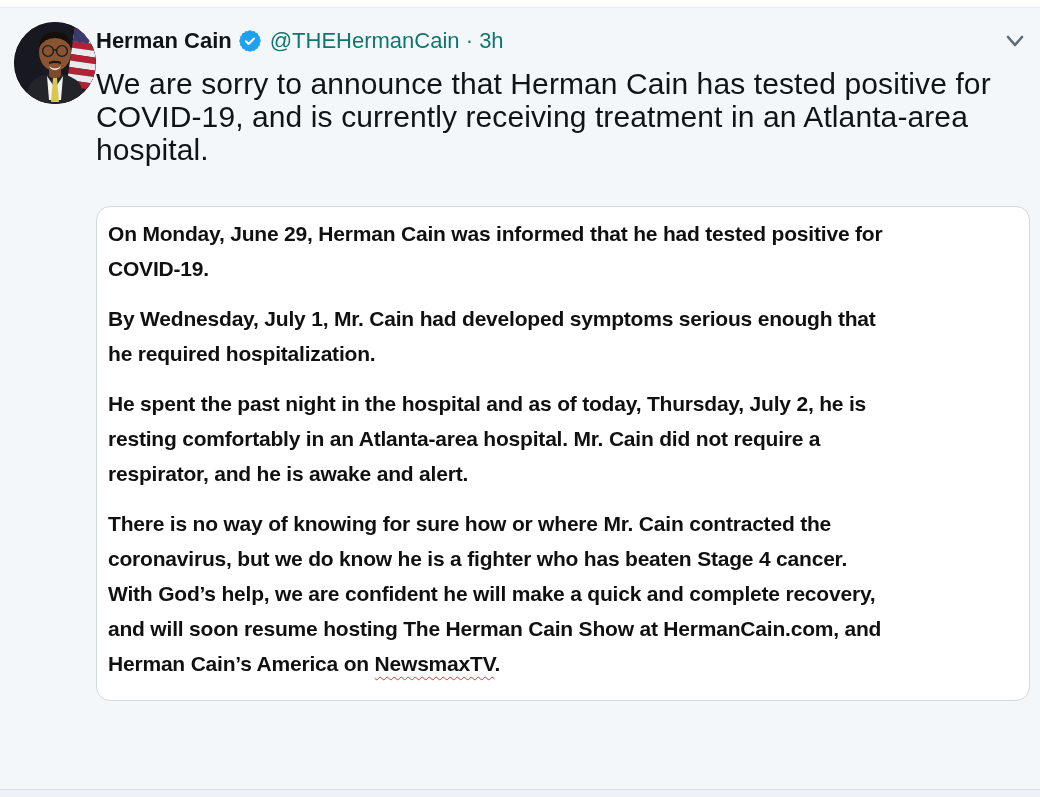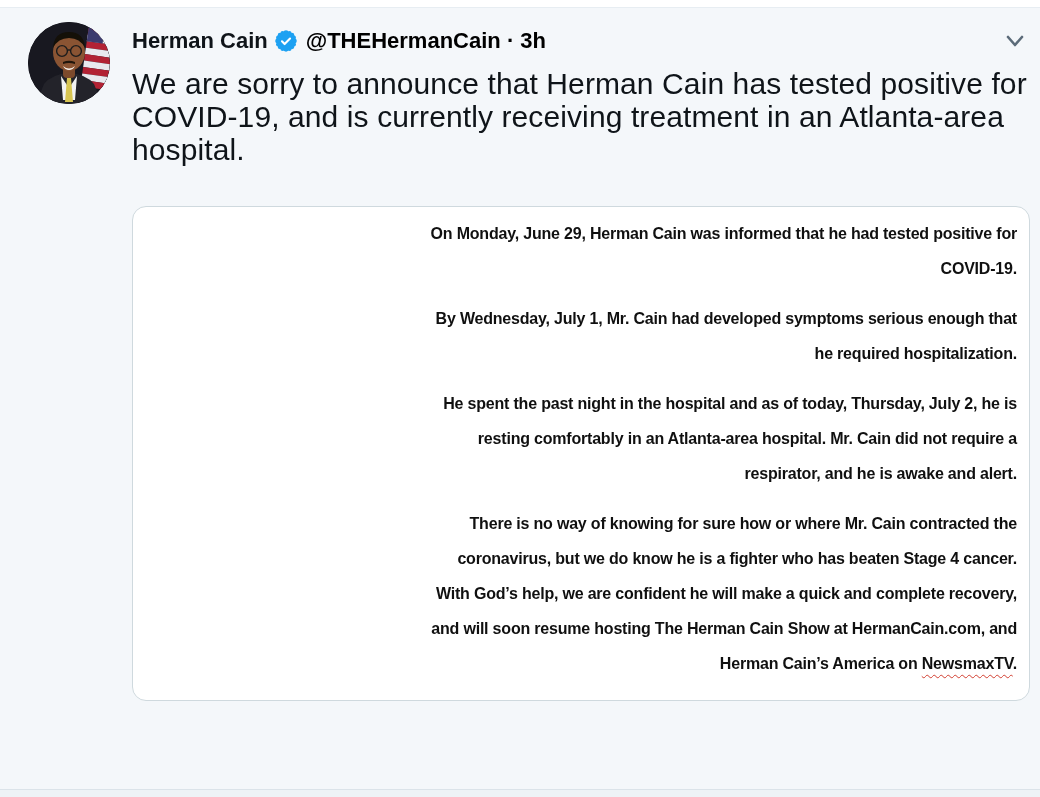--- a/index.html
+++ b/index.html
@@ -6,56 +6,55 @@
   body {
     width: 1040px; height: 797px; overflow: hidden; position: relative;
     background: #f4f7fa;
     font-family: "Liberation Sans", "DejaVu Sans", sans-serif;
     -webkit-font-smoothing: antialiased;
   }
   .top-strip {
     height: 7px; background: #ffffff; border-bottom: 1px solid #e7edf2;
   }
   .tweet {
-    display: flex; gap: 22px; padding: 14px 0 0 28px;
+    display: flex; padding: 14px 0 0 14px;
   }
   .avatar {
     width: 82px; height: 82px; border-radius: 50%; overflow: hidden;
     flex: none; background: #15151d; cursor: pointer;
   }
   .avatar svg { display: block; }
   .content { flex: 1; padding-top: 5px; min-width: 0; }
   .header-row {
     display: flex; align-items: center; font-size: 22px; line-height: 28px;
     padding-right: 10px;
   }
   .author-name { font-weight: 700; color: #0f1419; margin-right: 7px; cursor: pointer; }
   .verified { width: 22px; height: 22px; margin-right: 9px; flex: none; }
-  .meta { color: #000000; font-weight: 700; white-space: nowrap; }
+  .meta { color: #0f766e; font-weight: 400; white-space: nowrap; }
   .chevron-btn {
     margin-left: auto; width: 30px; height: 26px; display: flex;
     align-items: center; justify-content: center; cursor: pointer;
   }
   .tweet-text p {
     margin: 0 0 40px 0; font-size: 30px; line-height: 33px;
     color: #0f1419; white-space: pre-line; letter-spacing: 0.1px;
   }
   .tweet-text p.p1 { margin-top: 12px; margin-bottom: 40px; }
   .tweet-text p.p2 { margin-bottom: 33px; }
   .tweet-text p.p3 { margin-bottom: 20px; }
   .statement-card {
     background: #ffffff; border: 1px solid #cfd9de; border-radius: 14px;
     margin-right: 10px; padding: 9px 12px 4px 11px; cursor: pointer;
   }
   .statement-card p {
-    margin: 0 0 15px 0; font-size: 16px; line-height: 35px;
+    margin: 0 0 15px 0; font-size: 21px; line-height: 35px;
     font-weight: 700; color: #101010; letter-spacing: -0.2px;
     white-space: pre-line;
     font-family: "Liberation Sans", "DejaVu Sans", sans-serif;
-    text-align: right;
   }
   .statement-card p:last-child { }
   .spellcheck {
     text-decoration-line: underline; text-decoration-style: wavy;
     text-decoration-color: #d23f31; text-decoration-thickness: 1px;
     text-underline-offset: 5px;
   }
   .bottom-strip {
     position: absolute; left: 0; right: 0; bottom: 0; height: 7px;
     background: #eef2f6; border-top: 1px solid #dbe3e9;

